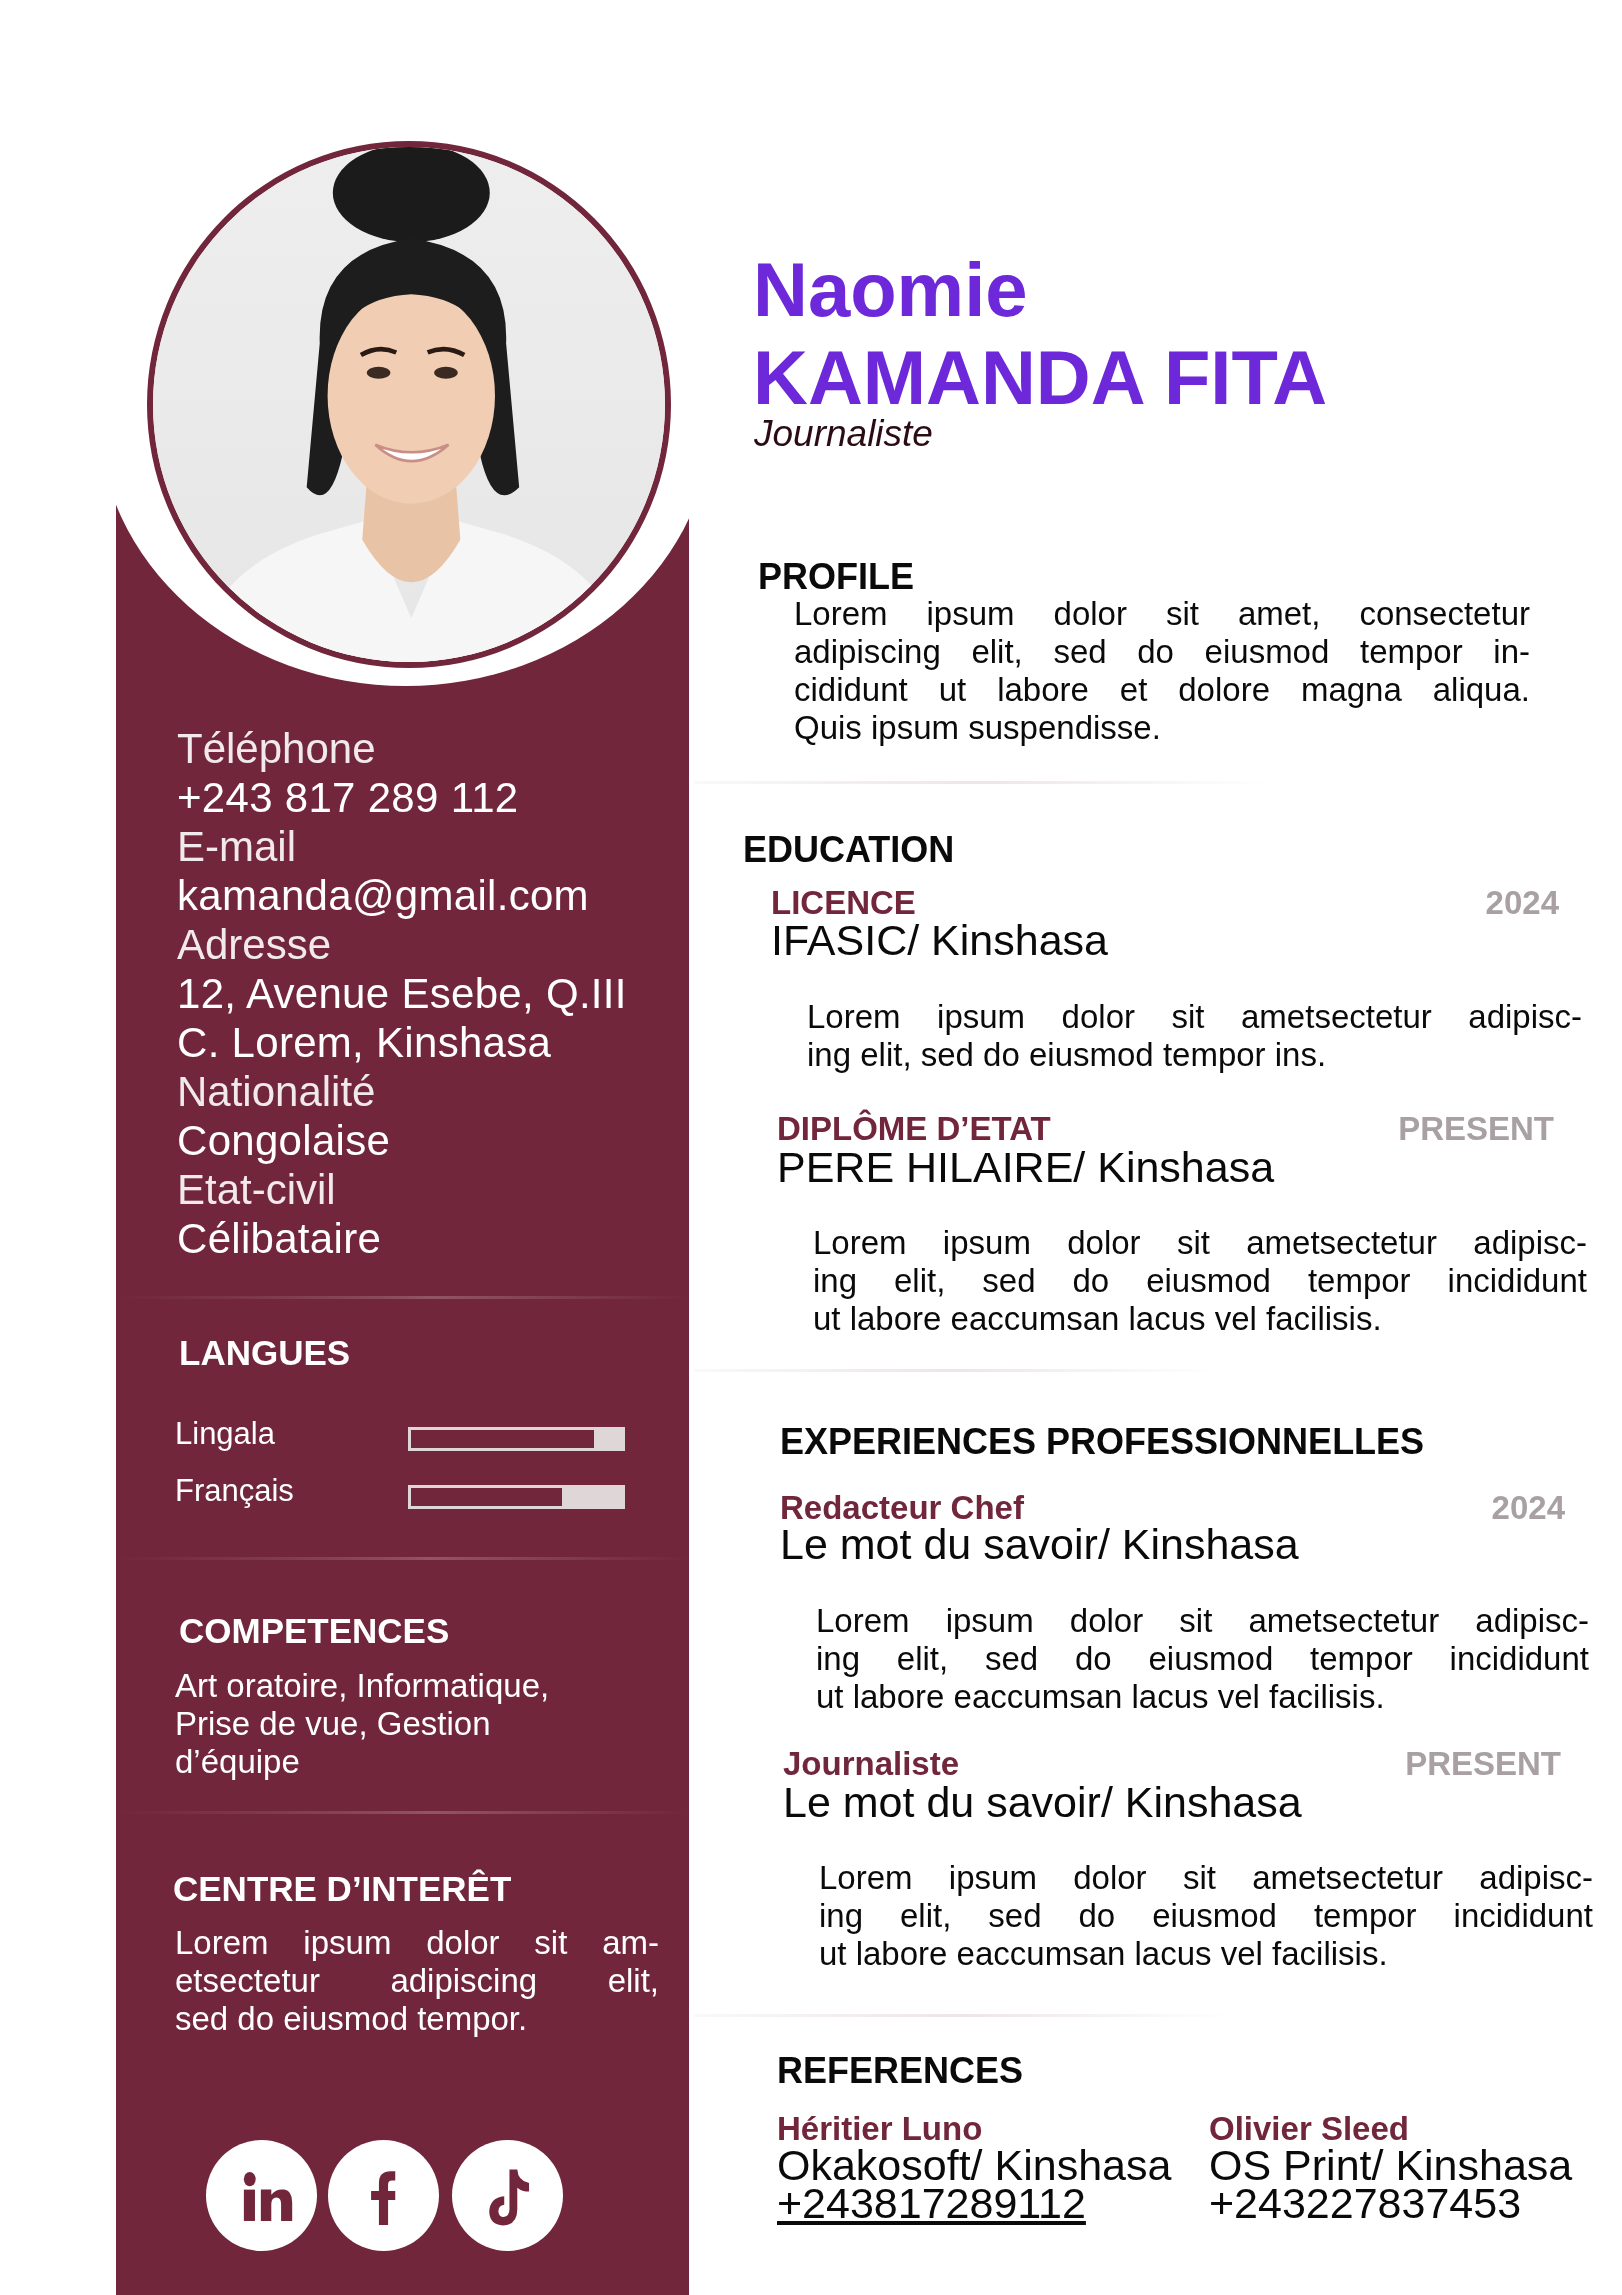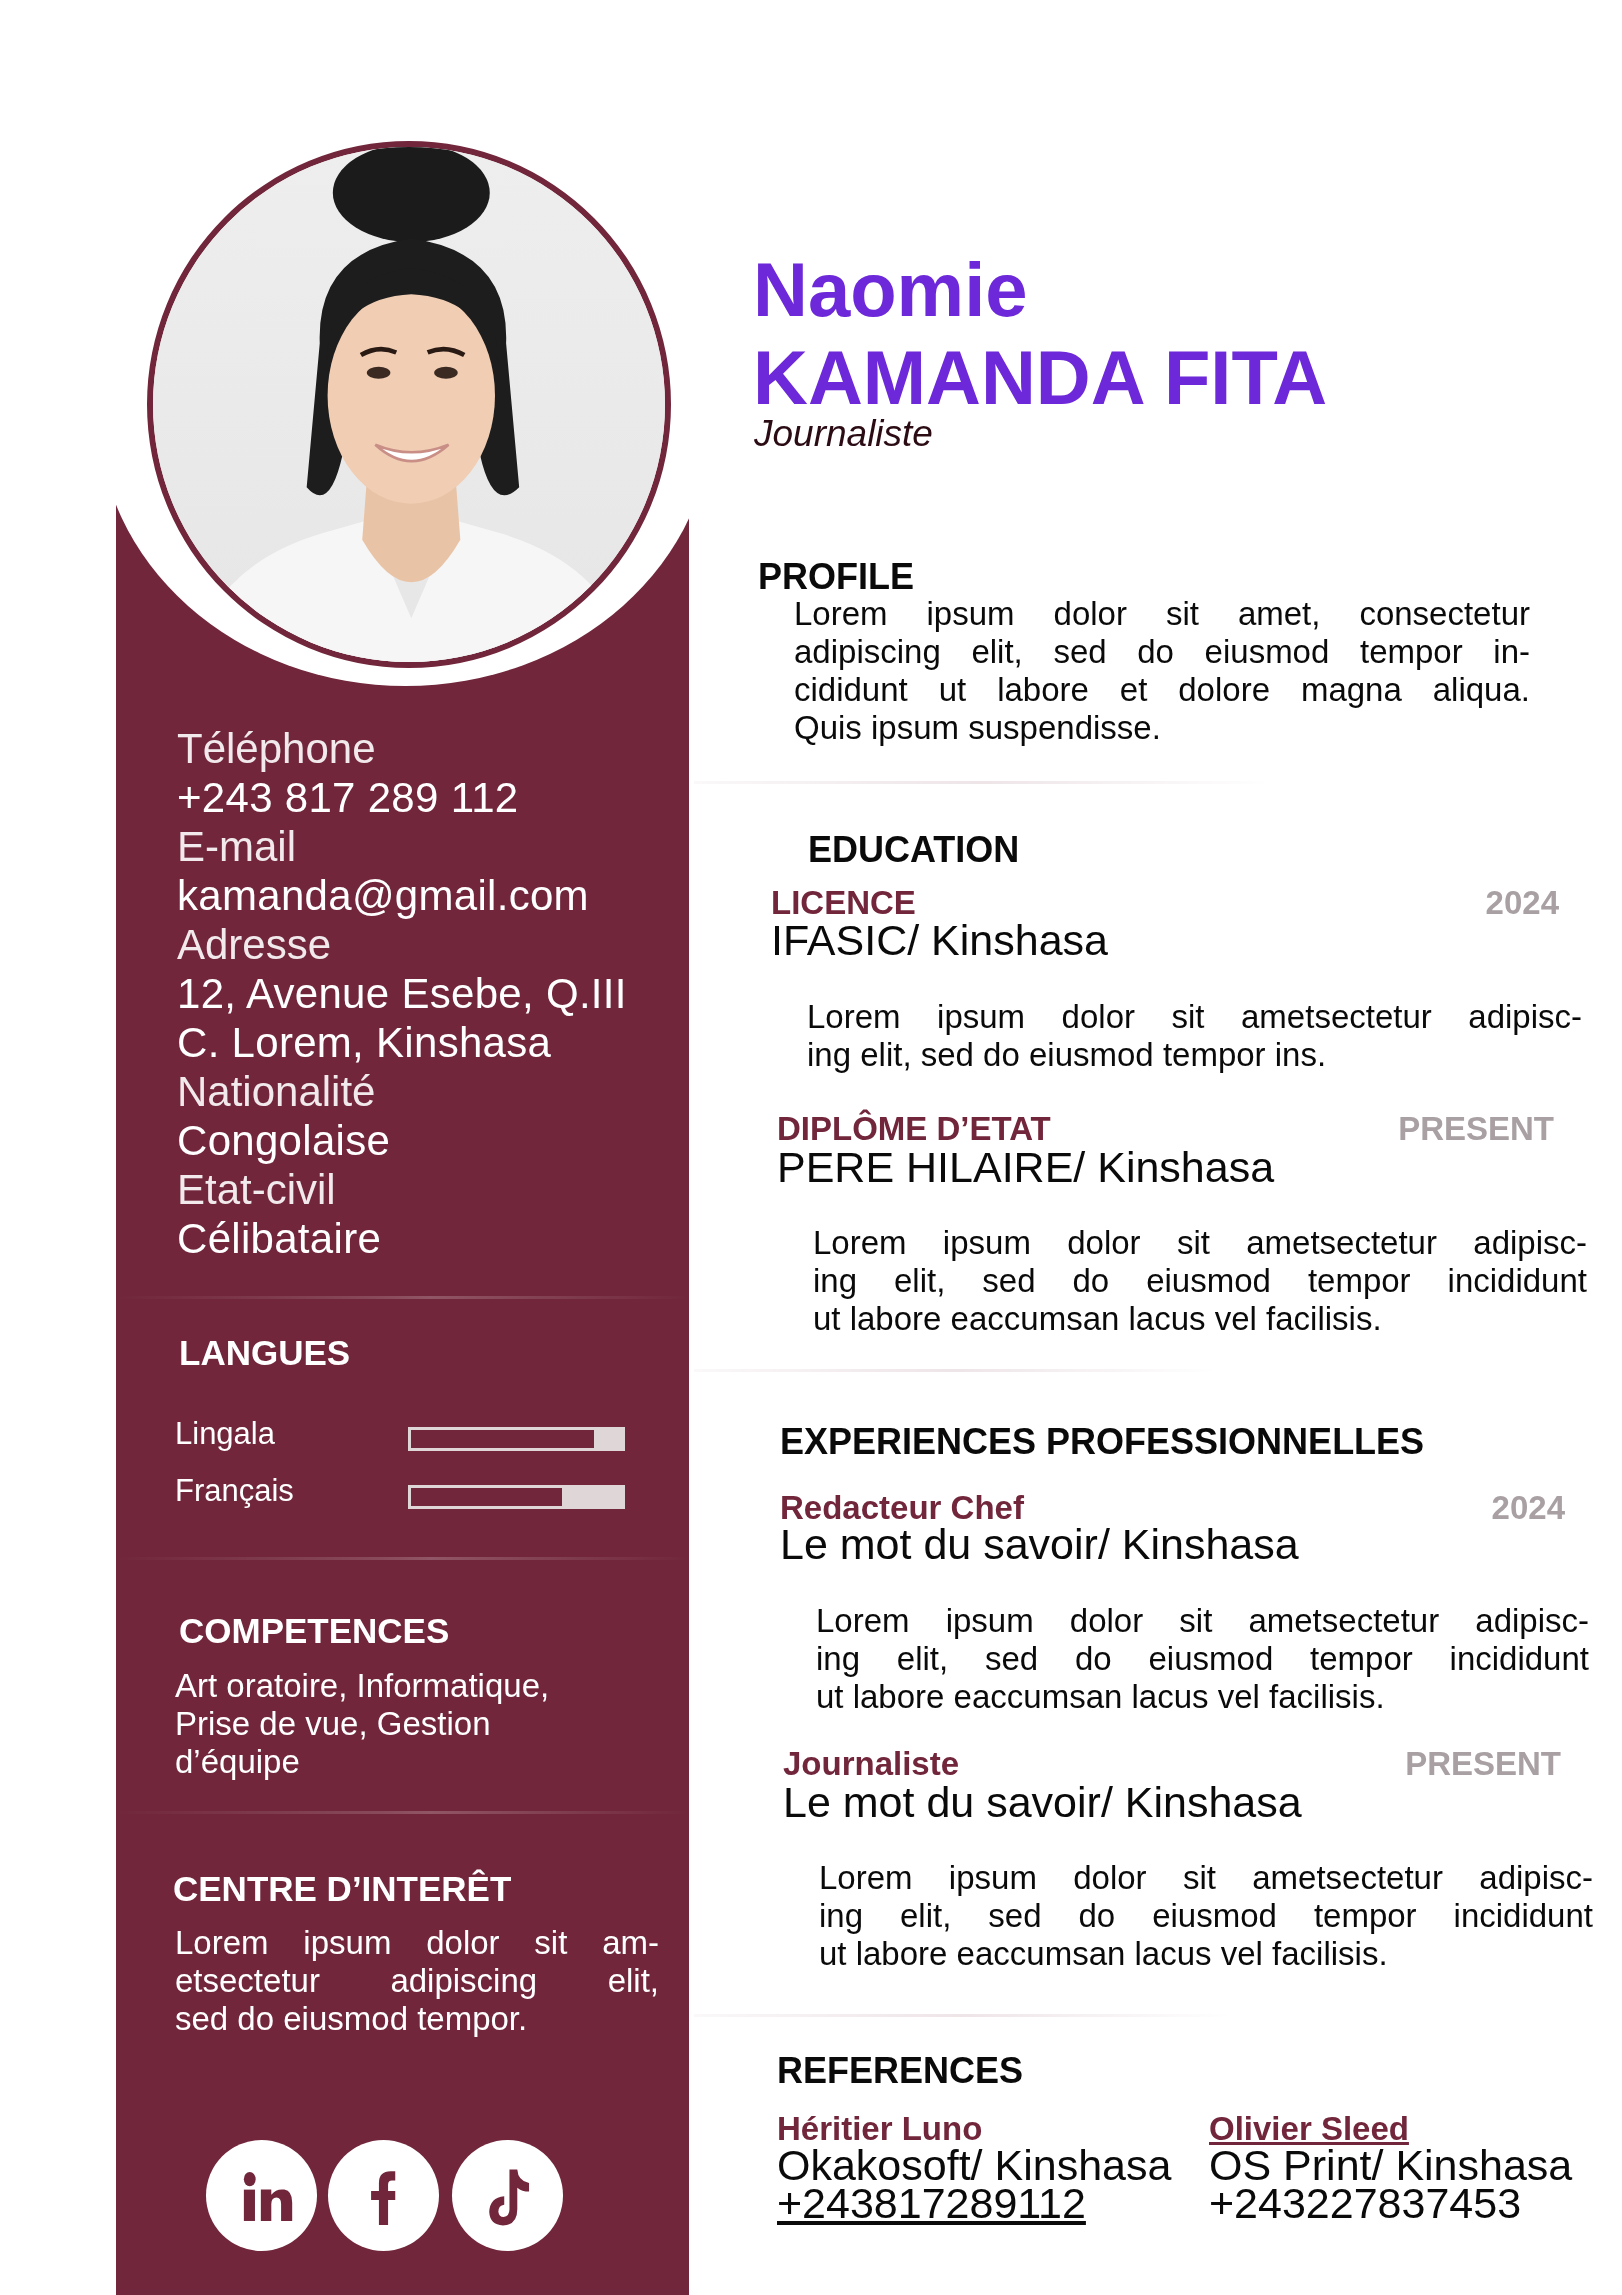--- a/index.html
+++ b/index.html
@@ -139,21 +139,21 @@
 <div class="heading" style="left:758px; top:557px;">PROFILE</div>
 <div class="body" style="left:758px; top:595px; width:736px;">
   <span class="just-line">Lorem ipsum dolor sit amet, consectetur</span>
   <span class="just-line">adipiscing elit, sed do eiusmod tempor in-</span>
   <span class="just-line">cididunt ut labore et dolore magna aliqua.</span>
   <span style="display:block;">Quis ipsum suspendisse.</span>
 </div>
 
 <div class="main-divider" style="left:694px; top:781px; width:576px;"></div>
 
-<div class="heading" style="left:808px; top:830px;">EDUCATION</div>
+<div class="heading" style="left:743px; top:830px;">EDUCATION</div>
 
 <div class="item-title" style="left:771px; top:884px;">LICENCE</div>
 <div class="item-date" style="right:64px; top:884px;">2024</div>
 <div class="item-sub" style="left:771px; top:921px;">IFASIC/ Kinshasa</div>
 <div class="body" style="left:771px; top:998px; width:775px;">
   <span class="just-line">Lorem ipsum dolor sit ametsectetur adipisc-</span>
   <span style="display:block;">ing elit, sed do eiusmod tempor ins.</span>
 </div>
 
 <div class="item-title" style="left:777px; top:1110px;">DIPLÔME D’ETAT</div>
@@ -188,16 +188,16 @@
 </div>
 
 <div class="main-divider" style="left:694px; top:2014px; width:537px;"></div>
 
 <div class="heading" style="left:777px; top:2051px;">REFERENCES</div>
 
 <div class="item-title" style="left:777px; top:2110px;">Héritier Luno</div>
 <div class="item-sub" style="left:777px; top:2146px;">Okakosoft/ Kinshasa</div>
 <div class="item-sub" style="left:777px; top:2184px;text-decoration:underline;">+243817289112</div>
 
-<div class="item-title" style="left:1209px; top:2110px;text-decoration:underline;">Olivier Sleed</div>
+<div class="item-title" style="left:1209px; top:2110px;">Olivier Sleed</div>
 <div class="item-sub" style="left:1209px; top:2146px;">OS Print/ Kinshasa</div>
 <div class="item-sub" style="left:1209px; top:2184px;">+243227837453</div>
 
 
 </body></html>

